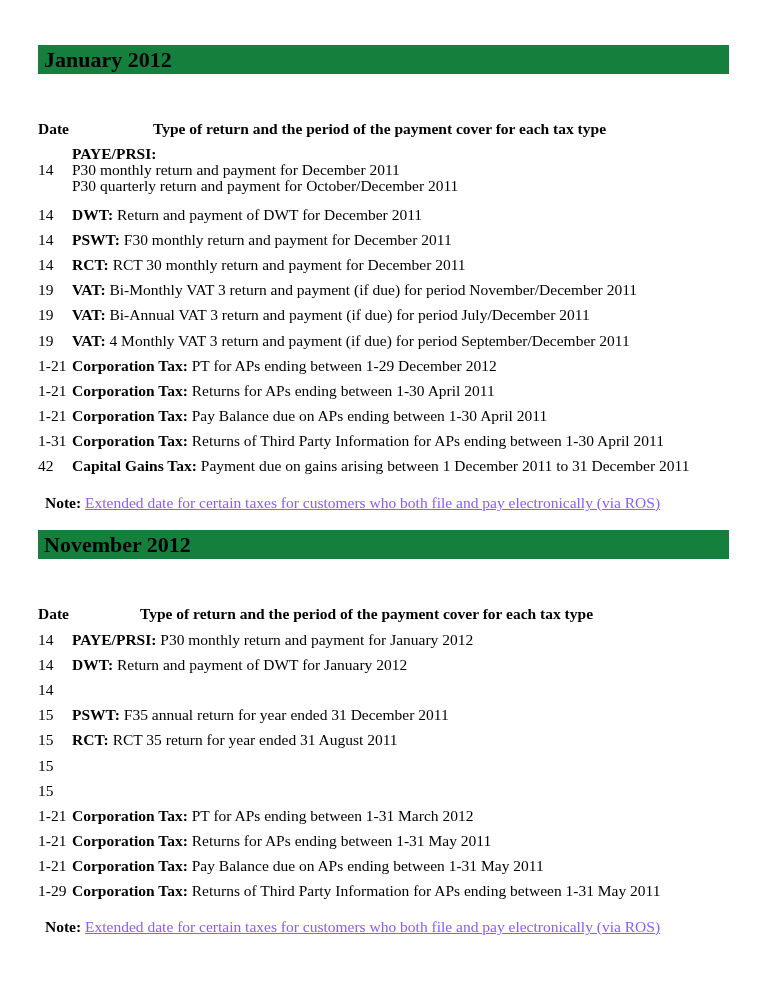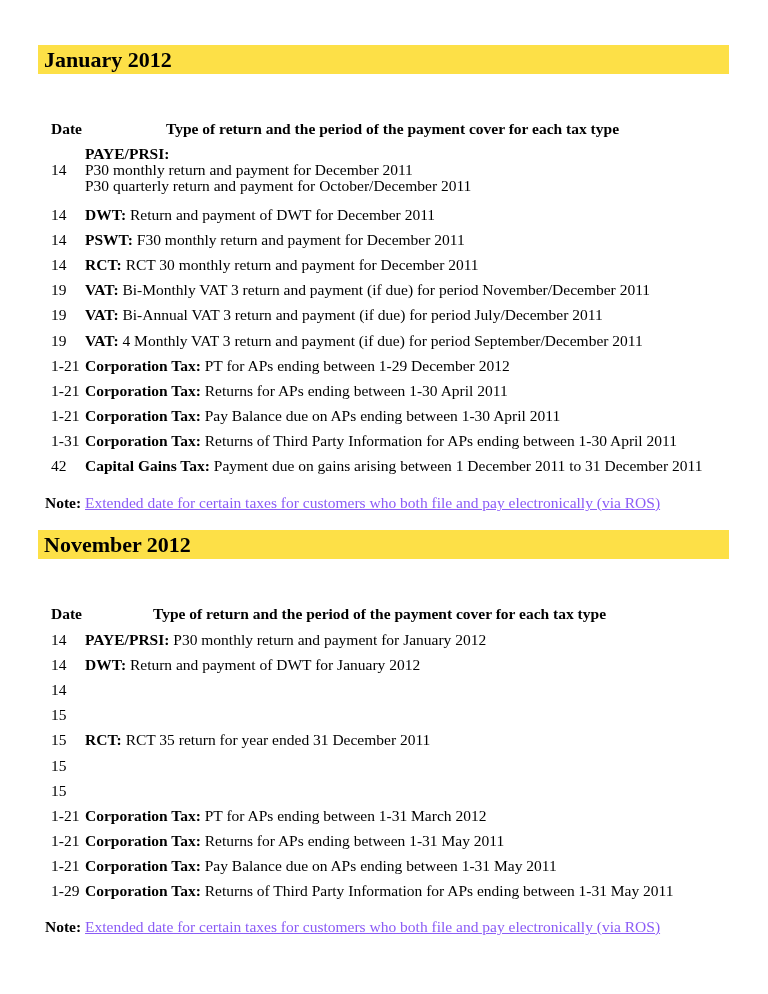--- a/index.html
+++ b/index.html
@@ -3,27 +3,27 @@
 <meta charset="utf-8">
 <style>
   html, body { margin: 0; padding: 0; background: #ffffff; }
   body {
     width: 768px; height: 994px; position: relative; overflow: hidden;
     font-family: "Liberation Serif", "DejaVu Serif", serif;
     color: #000; font-size: 15.5px;
   }
   .month-bar {
     position: absolute; left: 38px; width: 691px; height: 29px;
-    background: #fde047;
+    background: #15803d;
   }
   .month-bar .title {
     position: absolute; left: 6px; top: 1px;
     font-weight: bold; font-size: 22px; line-height: 27px;
   }
-  .row { position: absolute; left: 51px; right: 20px; height: 18px; line-height: 18px; white-space: nowrap; }
+  .row { position: absolute; left: 38px; right: 20px; height: 18px; line-height: 18px; white-space: nowrap; }
   .date { position: absolute; left: 0; top: 0; }
   .desc { position: absolute; left: 34px; top: 0; }
   .b { font-weight: bold; }
   .hdr .date { font-weight: bold; }
   .hdr .desc { font-weight: bold; }
   .jan .hdr .desc { left: 115px; }
   .feb .hdr .desc { left: 102px; }
   .note { position: absolute; left: 45px; line-height: 18px; white-space: nowrap; }
   .note a { color: #8b5cf6; text-decoration: underline; }
 </style>
@@ -123,24 +123,25 @@
       </div>
       <div class="row" style="top: 656.1px;">
         <span class="date">14</span>
         <span class="desc"><span class="b">DWT:</span> <span>Return and payment of DWT for January 2012</span></span>
       </div>
       <div class="row" style="top: 681.2px;">
         <span class="date">14</span>
       </div>
       <div class="row" style="top: 706.3px;">
         <span class="date">15</span>
+        <span class="desc"><span class="b">PSWT:</span> <span>F35 annual return for year ended 31 December 2011</span></span>
       </div>
       <div class="row" style="top: 731.4px;">
         <span class="date">15</span>
-        <span class="desc"><span class="b">RCT:</span> <span>RCT 35 return for year ended 31 December 2011</span></span>
+        <span class="desc"><span class="b">RCT:</span> <span>RCT 35 return for year ended 31 August 2011</span></span>
       </div>
       <div class="row" style="top: 756.5px;">
         <span class="date">15</span>
       </div>
       <div class="row" style="top: 781.6px;">
         <span class="date">15</span>
       </div>
       <div class="row" style="top: 806.7px;">
         <span class="date">1-21</span>
         <span class="desc"><span class="b">Corporation Tax:</span> <span>PT for APs ending between 1-31 March 2012</span></span>

